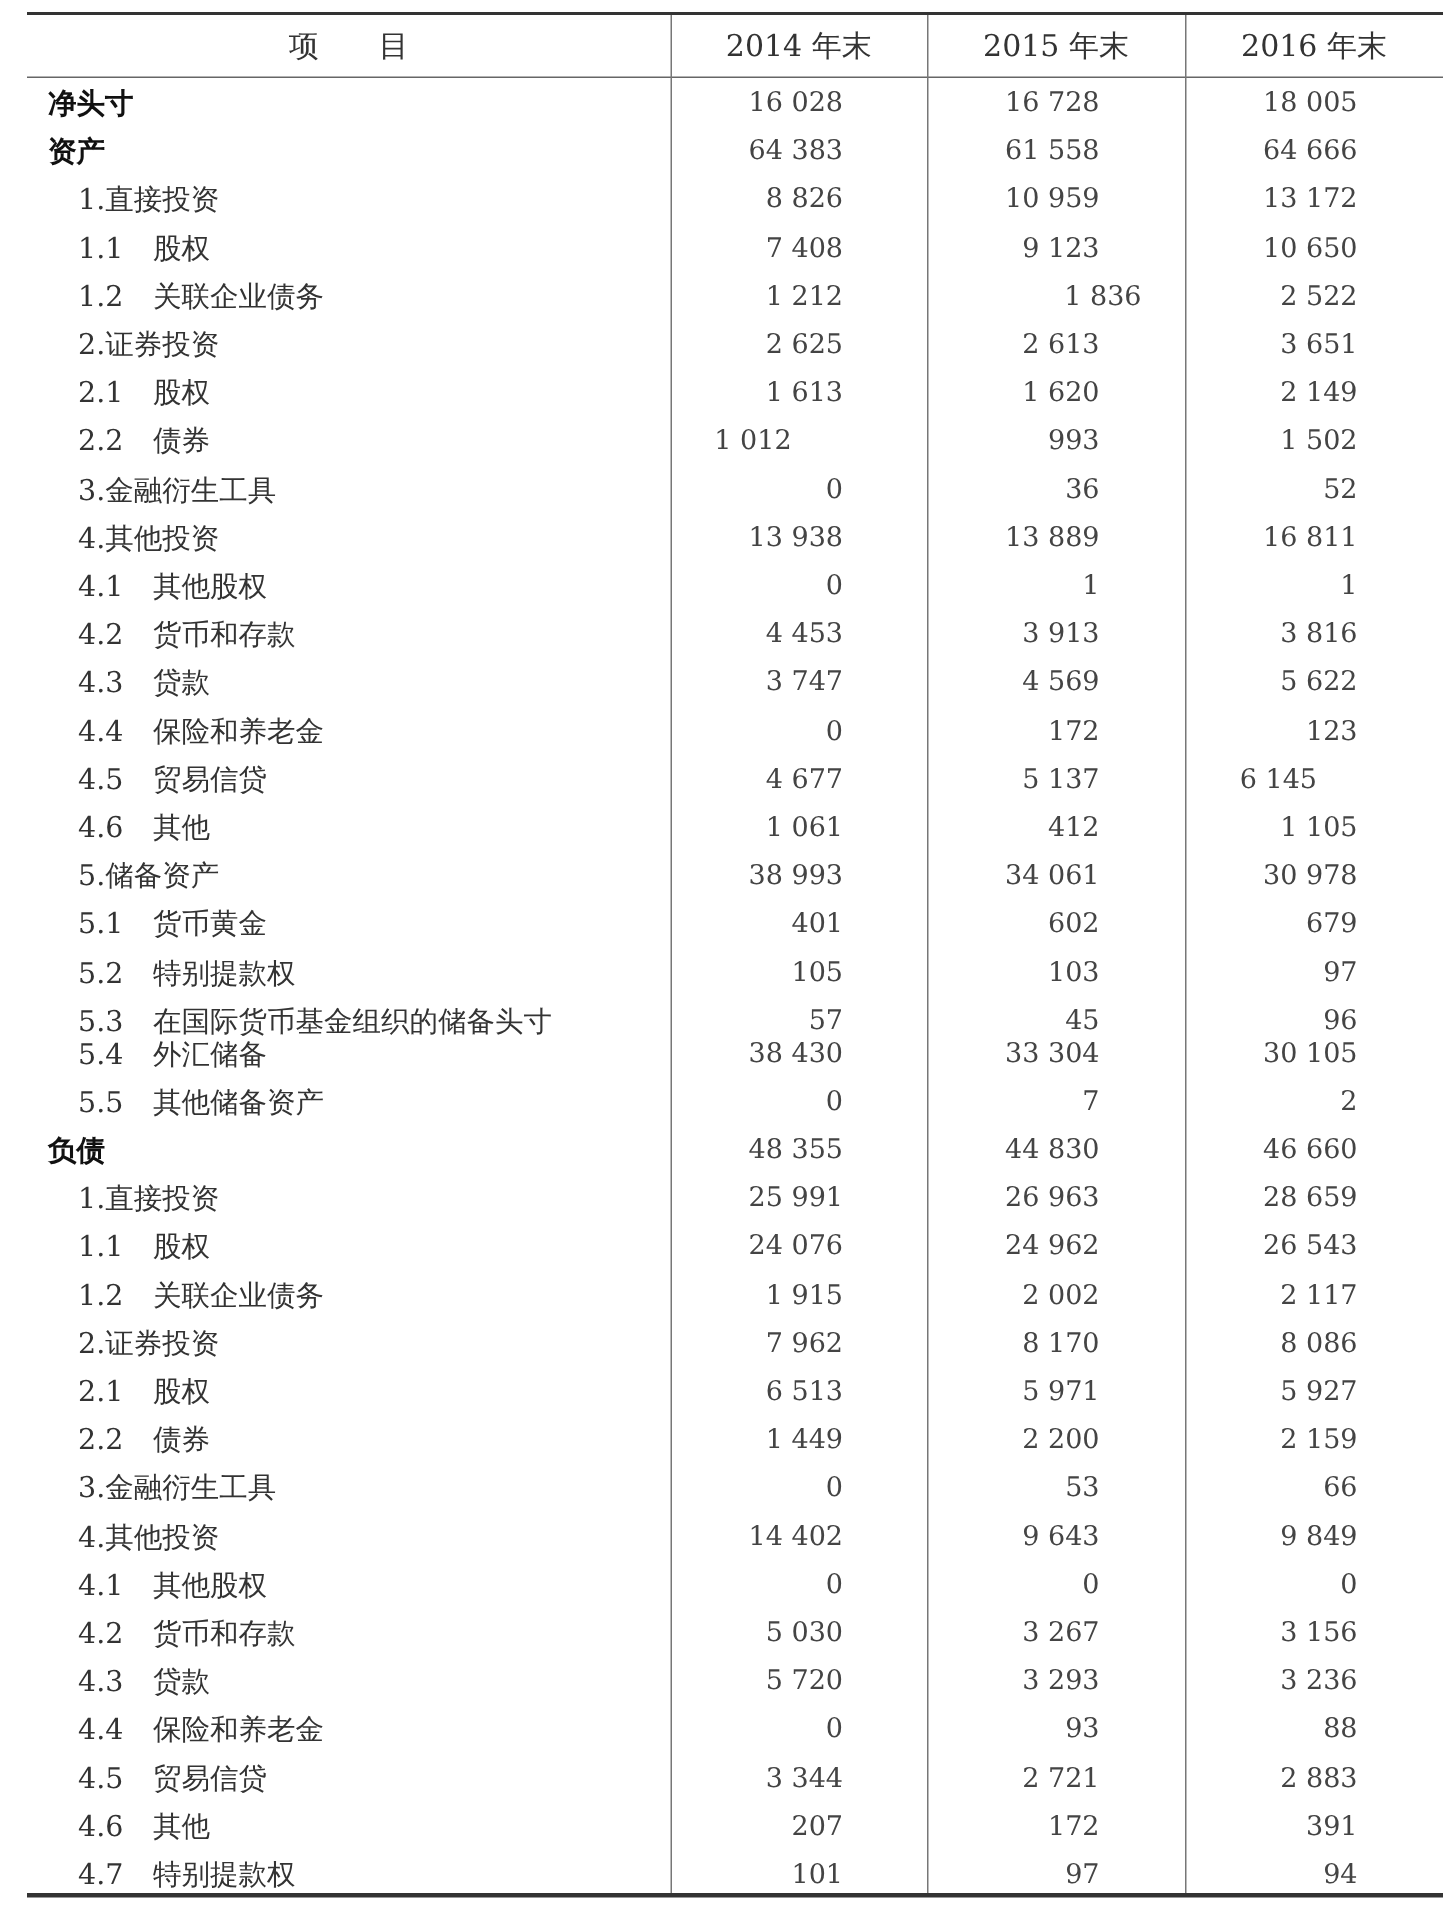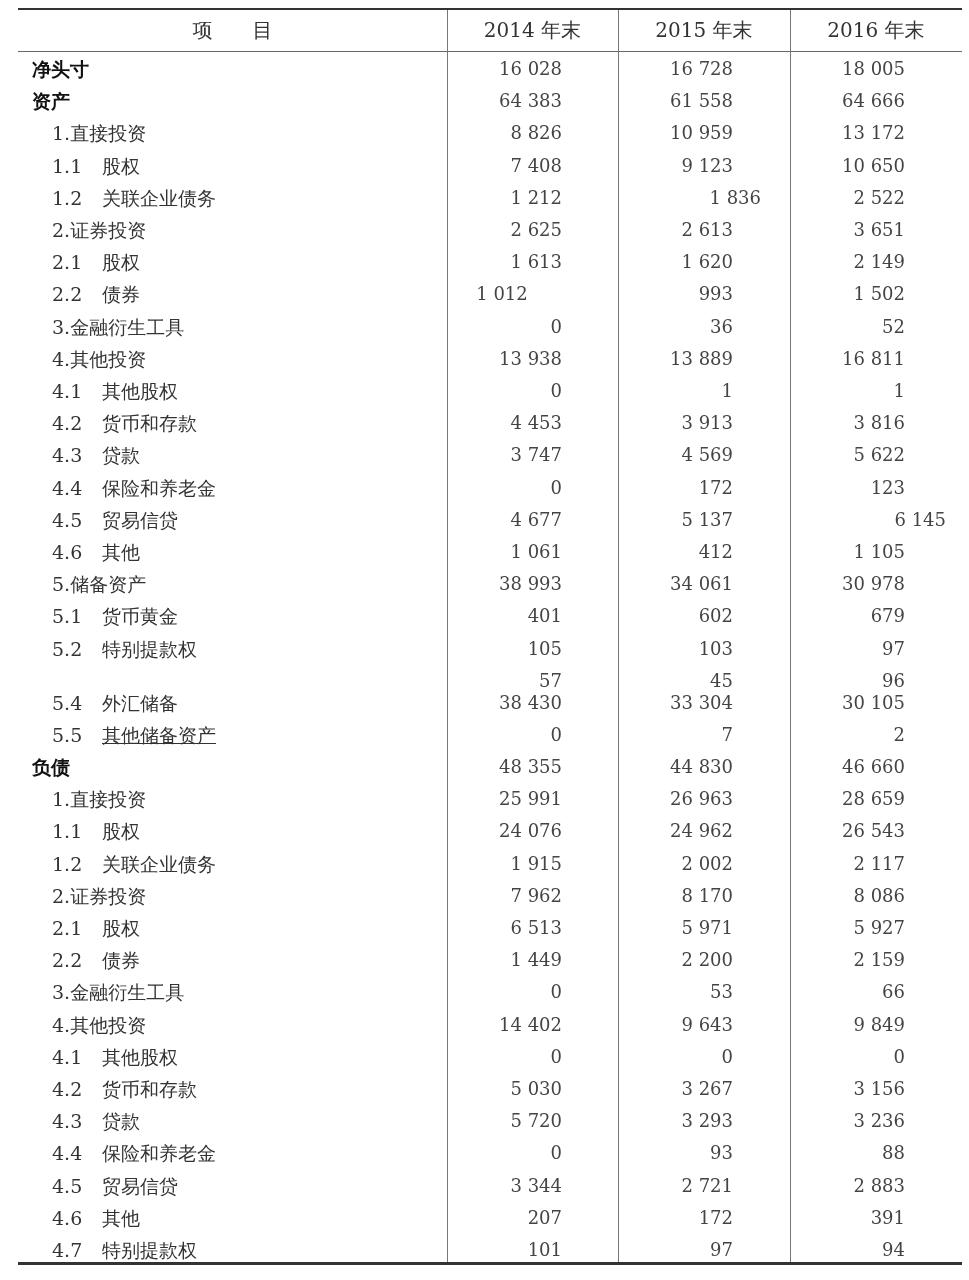--- a/index.html
+++ b/index.html
@@ -113,21 +113,21 @@
       <div class="row" style="top: 465.6px;">
         <div class="lbl" style="left: 34px;"><span class="code">4.4</span><span>保险和养老金</span></div>
         <div class="val" style="left: 424px; width: 120px;">0</div>
         <div class="val" style="left: 595px; width: 120px;">172</div>
         <div class="val" style="left: 767px; width: 120px;">123</div>
       </div>
       <div class="row" style="top: 497.8px;">
         <div class="lbl" style="left: 34px;"><span class="code">4.5</span><span>贸易信贷</span></div>
         <div class="val" style="left: 424px; width: 120px;">4 677</div>
         <div class="val" style="left: 595px; width: 120px;">5 137</div>
-        <div class="val" style="left: 808px; width: 120px;">6 145</div>
+        <div class="val" style="left: 740px; width: 120px;">6 145</div>
       </div>
       <div class="row" style="top: 530px;">
         <div class="lbl" style="left: 34px;"><span class="code">4.6</span><span>其他</span></div>
         <div class="val" style="left: 424px; width: 120px;">1 061</div>
         <div class="val" style="left: 595px; width: 120px;">412</div>
         <div class="val" style="left: 767px; width: 120px;">1 105</div>
       </div>
       <div class="row" style="top: 562.2px;">
         <div class="lbl" style="left: 34px;"><span>5.</span><span>储备资产</span></div>
         <div class="val" style="left: 424px; width: 120px;">38 993</div>
@@ -140,32 +140,33 @@
         <div class="val" style="left: 595px; width: 120px;">602</div>
         <div class="val" style="left: 767px; width: 120px;">679</div>
       </div>
       <div class="row" style="top: 626.6px;">
         <div class="lbl" style="left: 34px;"><span class="code">5.2</span><span>特别提款权</span></div>
         <div class="val" style="left: 424px; width: 120px;">105</div>
         <div class="val" style="left: 595px; width: 120px;">103</div>
         <div class="val" style="left: 767px; width: 120px;">97</div>
       </div>
       <div class="row" style="top: 658.8px;">
+        <div class="lbl" style="left: 34px;"><span class="code">5.3</span><span>在国际货币基金组织的储备头寸</span></div>
         <div class="val" style="left: 424px; width: 120px;">57</div>
         <div class="val" style="left: 595px; width: 120px;">45</div>
         <div class="val" style="left: 767px; width: 120px;">96</div>
       </div>
       <div class="row" style="top: 680.8px;">
         <div class="lbl" style="left: 34px;"><span class="code">5.4</span><span>外汇储备</span></div>
         <div class="val" style="left: 424px; width: 120px;">38 430</div>
         <div class="val" style="left: 595px; width: 120px;">33 304</div>
         <div class="val" style="left: 767px; width: 120px;">30 105</div>
       </div>
       <div class="row" style="top: 712.8px;">
-        <div class="lbl" style="left: 34px; text-decoration: underline;"><span class="code">5.5</span><span>其他储备资产</span></div>
+        <div class="lbl" style="left: 34px;"><span class="code">5.5</span><span>其他储备资产</span></div>
         <div class="val" style="left: 424px; width: 120px;">0</div>
         <div class="val" style="left: 595px; width: 120px;">7</div>
         <div class="val" style="left: 767px; width: 120px;">2</div>
       </div>
       <div class="row" style="top: 745px;">
         <div class="lbl bold" style="left: 14px;"><span>负债</span></div>
         <div class="val" style="left: 424px; width: 120px;">48 355</div>
         <div class="val" style="left: 595px; width: 120px;">44 830</div>
         <div class="val" style="left: 767px; width: 120px;">46 660</div>
       </div>

